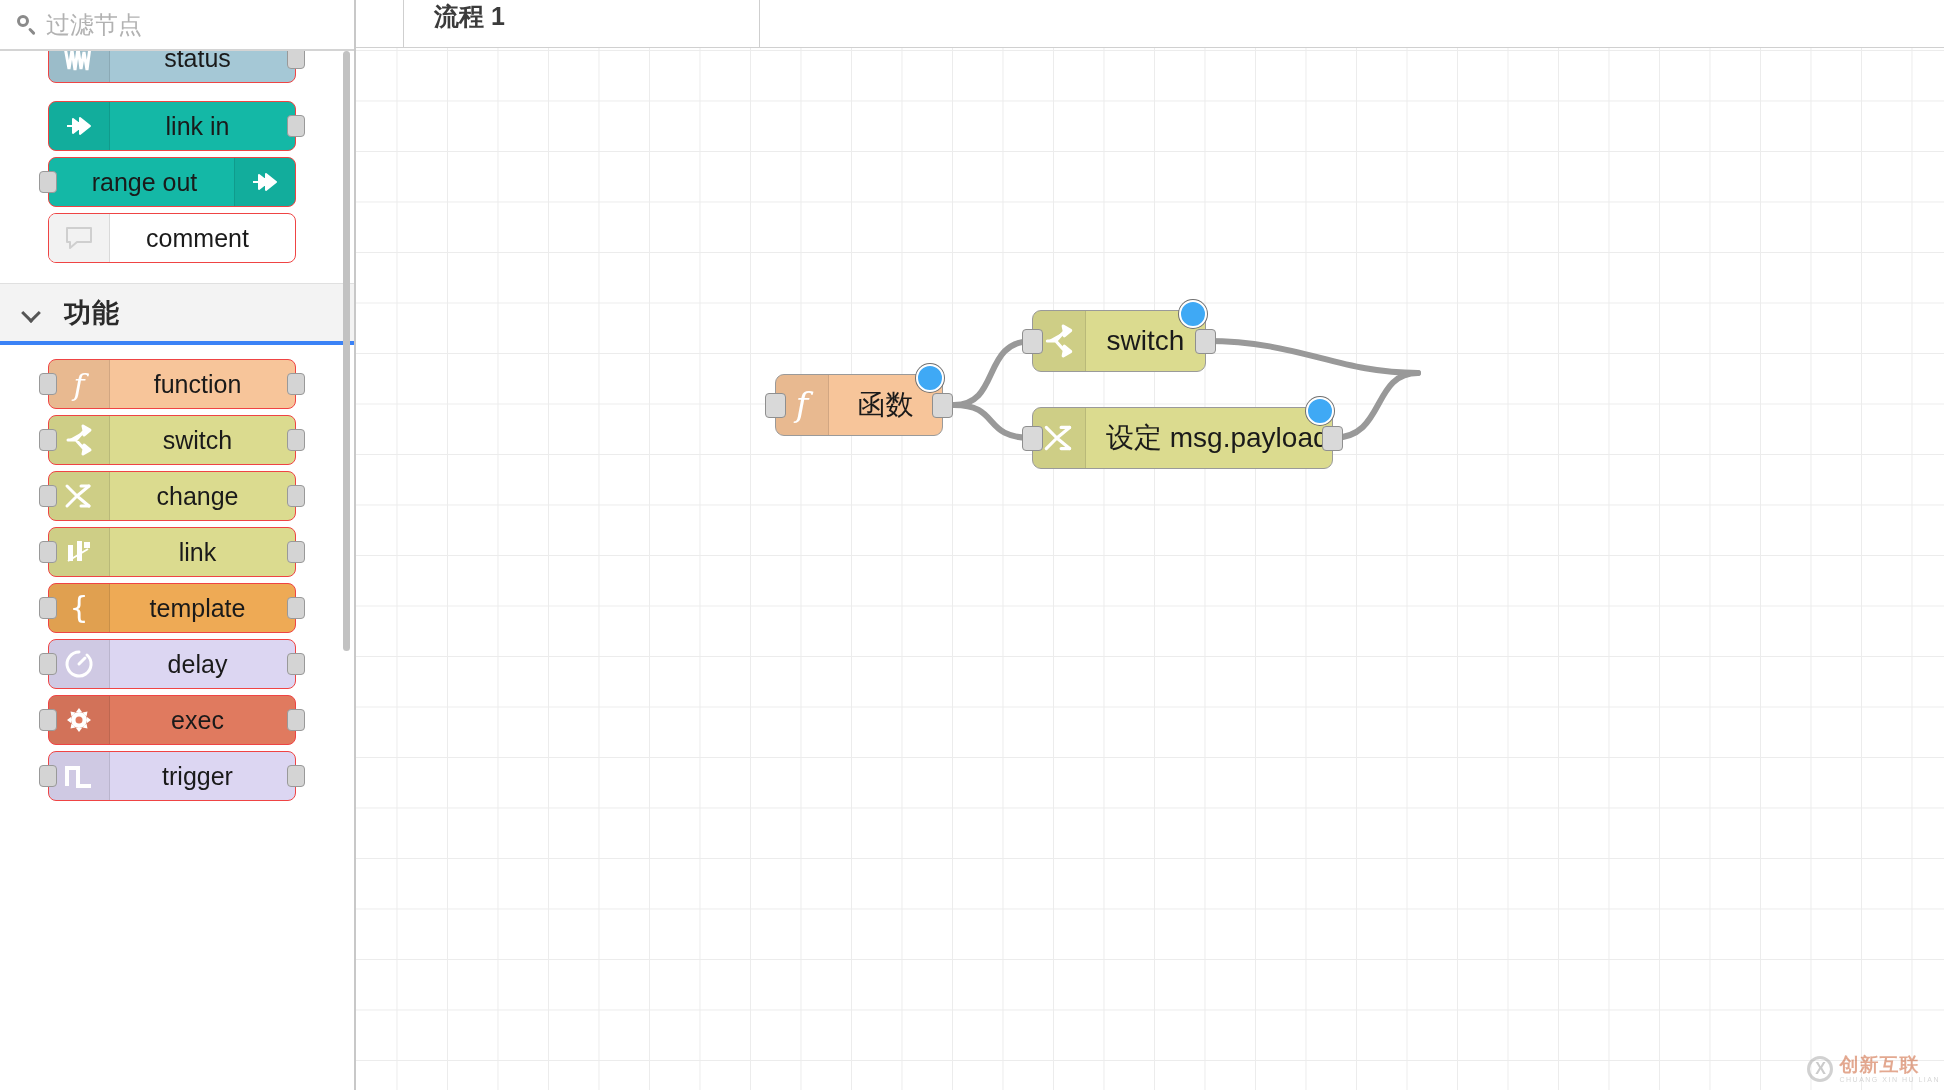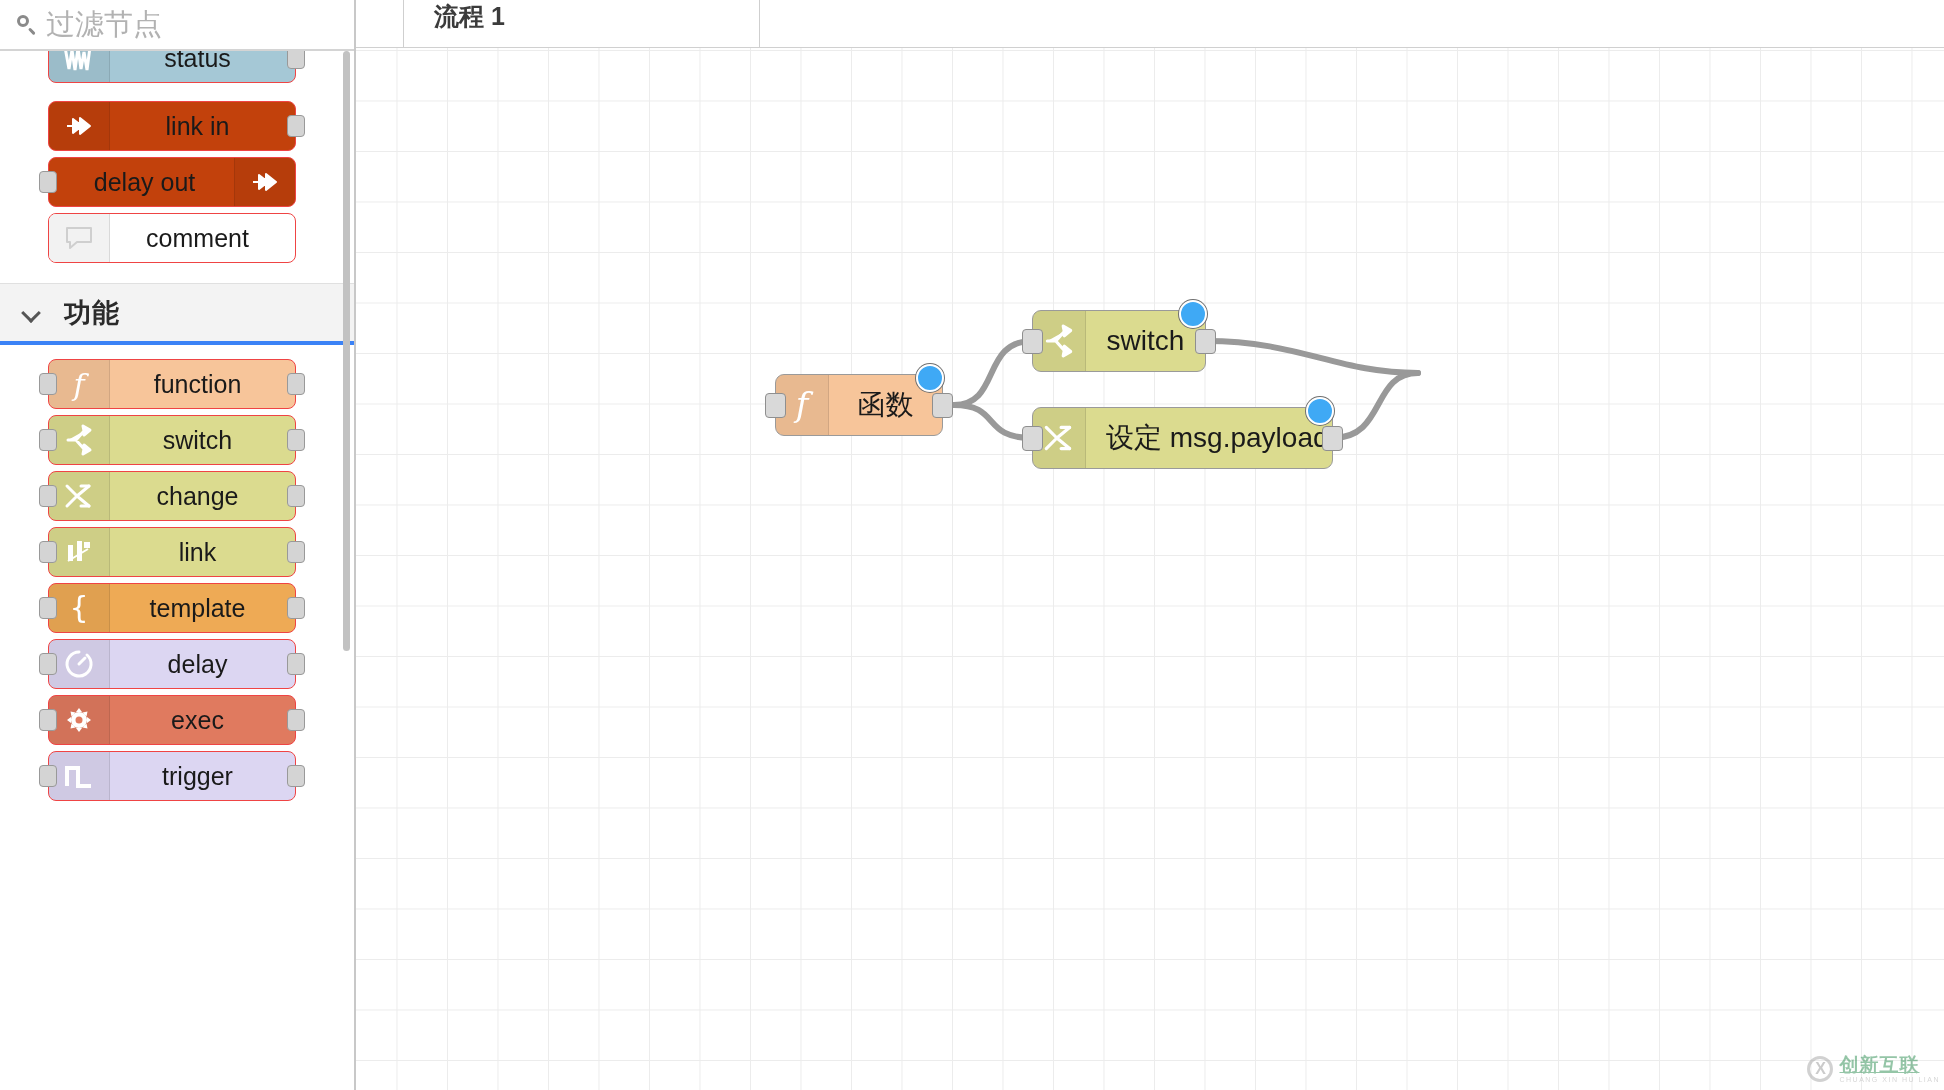--- a/index.html
+++ b/index.html
@@ -55,21 +55,21 @@
     left: 13px; top: 13px;
     width: 8px; height: 3px;
     background: #8a8a8a;
     transform: rotate(45deg);
     transform-origin: left center;
     border-radius: 2px;
   }
   #palette-search-input {
     border: none;
     outline: none;
-    font-size: 29px;
+    font-size: 24px;
     color: #be185d;
     font-family: "Liberation Sans", "DejaVu Sans", sans-serif;
     background: transparent;
     width: 270px;
     padding: 0;
   }
   #palette-search-input::placeholder { color: #b2b2b2; }
 
   #palette-scroll {
     position: absolute;
@@ -175,21 +175,21 @@
     border: 1px solid #999;
     border-radius: 4px;
     top: 13px;
     box-sizing: border-box;
   }
   .port.in  { left: -10px; }
   .port.out { right: -10px; }
 
   
   .c-status   { background: #a5c8d6; }
-  .c-link     { background: #c2410c; }
+  .c-link     { background: #14b8a6; }
   .c-comment  { background: #ffffff; }
   .c-function { background: #f7c59a; }
   .c-yellow   { background: #dbdb8f; }
   .c-template { background: #eeaa55; }
   .c-purple   { background: #dcd6f2; }
   .c-exec     { background: #e07a5f; }
 
   
   #workspace {
     position: absolute;
@@ -307,21 +307,21 @@
     margin-right: 6px;
     display: flex;
     align-items: center;
     justify-content: center;
     font-size: 16px;
     font-weight: bold;
     color: #8d8d8d;
     box-sizing: border-box;
   }
   #watermark .wm-text { display: flex; flex-direction: column; line-height: 1; }
-  #watermark .wm-cn { font-size: 19px; font-weight: bold; color: #15803d; letter-spacing: 1px; text-decoration: underline;}
+  #watermark .wm-cn { font-size: 19px; font-weight: bold; color: #c2410c; letter-spacing: 1px;}
   #watermark .wm-en { font-size: 7px; color: #a5a5a5; letter-spacing: 1.5px; margin-top: 2px;}
 </style>
 </head>
 <body>
 
 <div id="app">
 
   <div id="palette">
 
     <div id="palette-search">
@@ -356,21 +356,21 @@
             <span class="nlabel">link in</span>
             <span class="port out"></span>
           </div>
 
           <div class="palette-node c-link out-first">
             <span class="nicon">
               <svg width="34" height="30" viewBox="0 0 34 30">
                   <path d="M5 15 h10 M11 8 l9 7 -9 7 z M18 7 l10 8 -10 8 v-5 h-6 v-6 h6 z" fill="#fff" stroke="#fff" stroke-width="2" stroke-linejoin="round"></path>
                 </svg>
             </span>
-            <span class="nlabel">delay out</span>
+            <span class="nlabel">range out</span>
             <span class="port in"></span>
           </div>
 
           <div class="palette-node c-comment">
             <span class="nicon" style="background:#f2f2f2;">
               <svg width="34" height="28" viewBox="0 0 34 28">
                   <path d="M5 4 h24 v14 h-14 l-7 6 v-6 h-3 z" fill="none" stroke="#cfcfcf" stroke-width="2" stroke-linejoin="round"></path>
                 </svg>
             </span>
             <span class="nlabel">comment</span>

